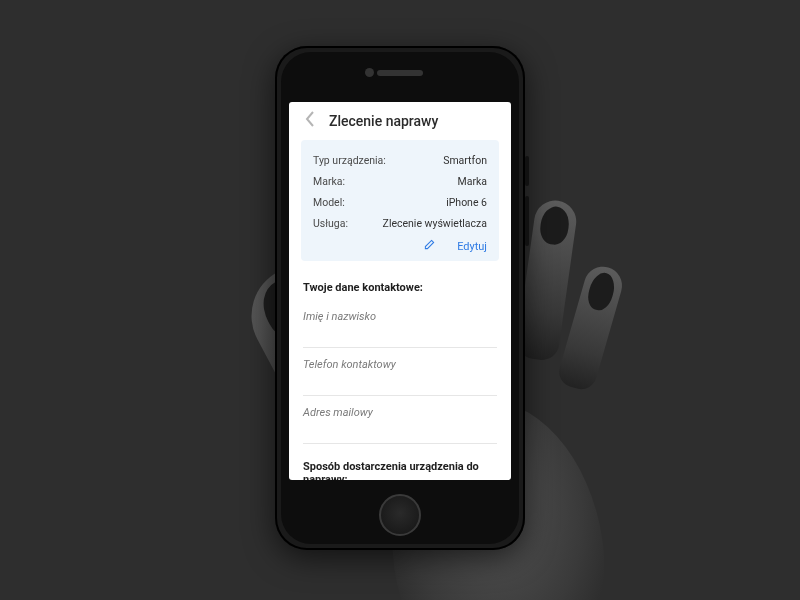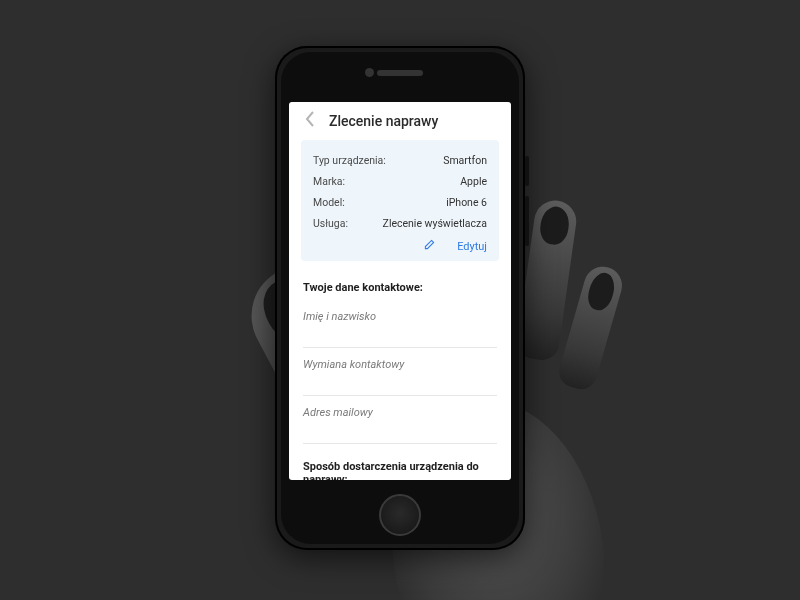--- a/index.html
+++ b/index.html
@@ -192,21 +192,21 @@
       <div class="title">Zlecenie naprawy</div>
     </div>
 
     <div class="summary">
       <div class="row">
         <span>Typ urządzenia:</span>
         <span class="v">Smartfon</span>
       </div>
       <div class="row">
         <span>Marka:</span>
-        <span class="v">Apple</span>
+        <span class="v">Marka</span>
       </div>
       <div class="row">
         <span>Model:</span>
         <span class="v">iPhone 6</span>
       </div>
       <div class="row">
         <span>Usługa:</span>
         <span class="v">Zlecenie wyświetlacza</span>
       </div>
       <div class="edit">
@@ -214,21 +214,21 @@
           <svg viewBox="0 0 16 16" fill="none" stroke="currentColor" stroke-width="1.5">
               <path d="M11 2l3 3-9 9H2v-3l9-9z"></path>
             </svg>
         </span>
         <span>Edytuj</span>
       </div>
     </div>
 
     <div class="section-h">Twoje dane kontaktowe:</div>
     <div class="field">Imię i nazwisko</div>
-    <div class="field">Wymiana kontaktowy</div>
+    <div class="field">Telefon kontaktowy</div>
     <div class="field">Adres mailowy</div>
 
     <div class="section-h">Sposób dostarczenia urządzenia do naprawy:</div>
     <div class="delivery">
       <div class="opt"></div>
       <div class="opt"></div>
     </div>
 
   </div>
 </div>

